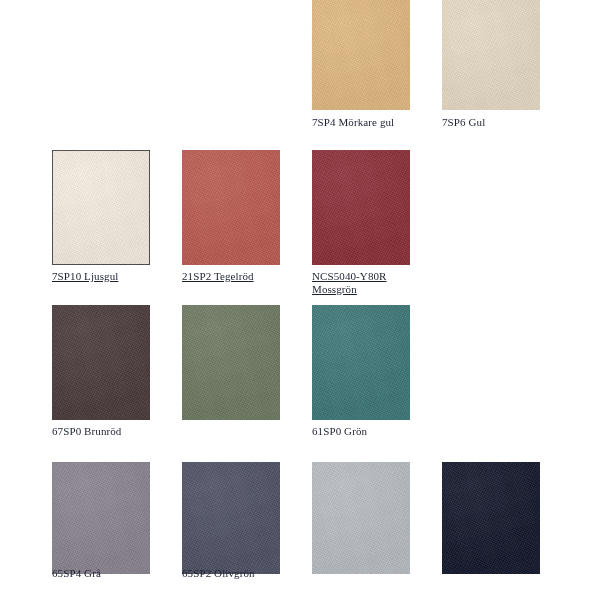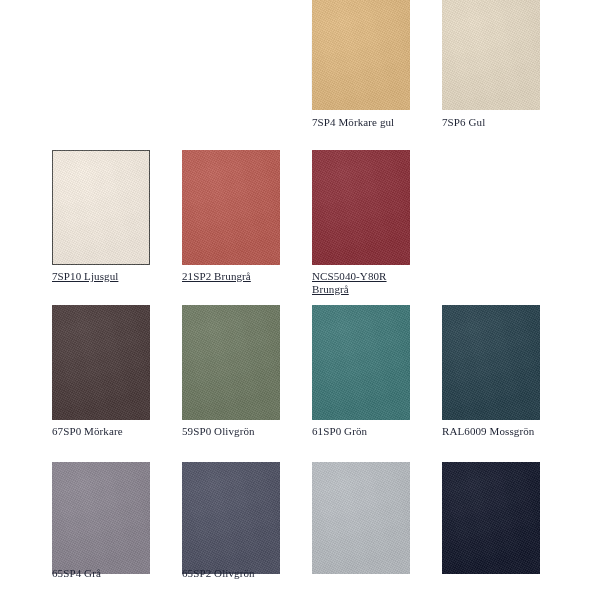--- a/index.html
+++ b/index.html
@@ -128,43 +128,38 @@
         <div class="chip" style="background-color: rgb(232, 220, 198);"></div>
         <div class="chip-label">7SP6 Gul</div>
       </div>
       <div class="grid-spacer row-2"></div>
       <div class="swatch-cell row-2">
         <div class="chip bordered" style="background-color: rgb(248, 239, 227);"></div>
         <div class="chip-label">7SP10 Ljusgul</div>
       </div>
       <div class="swatch-cell row-2">
         <div class="chip" style="background-color: rgb(188, 91, 81);"></div>
-        <div class="chip-label">21SP2 Brungrå</div>
+        <div class="chip-label">21SP2 Tegelröd</div>
       </div>
       <div class="swatch-cell row-2">
         <div class="chip" style="background-color: rgb(140, 46, 56);"></div>
         <div class="chip-label">NCS5040-Y80R
-Brungrå</div>
+Mossgrön</div>
       </div>
       <div class="grid-spacer row-3"></div>
       <div class="swatch-cell row-3">
         <div class="chip" style="background-color: rgb(74, 58, 58);"></div>
-        <div class="chip-label">67SP0 Mörkare</div>
+        <div class="chip-label">67SP0 Brunröd</div>
       </div>
       <div class="swatch-cell row-3">
         <div class="chip" style="background-color: rgb(110, 122, 98);"></div>
-        <div class="chip-label">59SP0 Olivgrön</div>
       </div>
       <div class="swatch-cell row-3">
         <div class="chip" style="background-color: rgb(61, 120, 120);"></div>
         <div class="chip-label">61SP0 Grön</div>
-      </div>
-      <div class="swatch-cell row-3">
-        <div class="chip" style="background-color: rgb(37, 64, 76);"></div>
-        <div class="chip-label">RAL6009 Mossgrön</div>
       </div>
       <div class="grid-spacer row-4"></div>
       <div class="swatch-cell row-4">
         <div class="chip" style="background-color: rgb(138, 132, 144);"></div>
         <div class="chip-label">65SP4 Grå</div>
       </div>
       <div class="swatch-cell row-4">
         <div class="chip" style="background-color: rgb(78, 81, 100);"></div>
         <div class="chip-label">65SP2 Olivgrön</div>
       </div>

